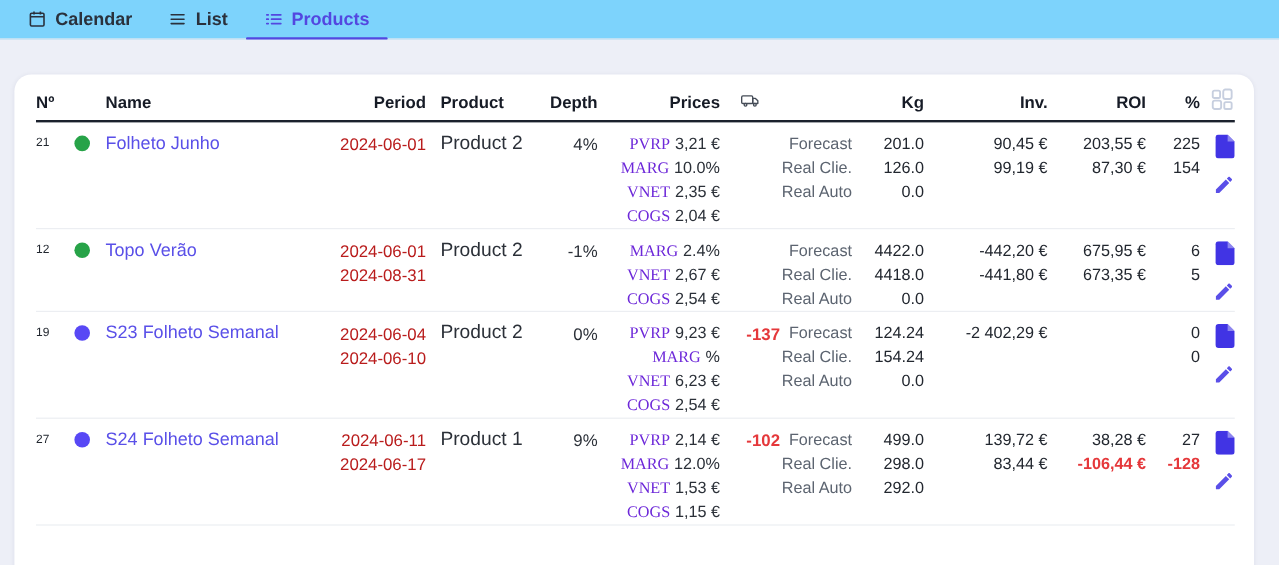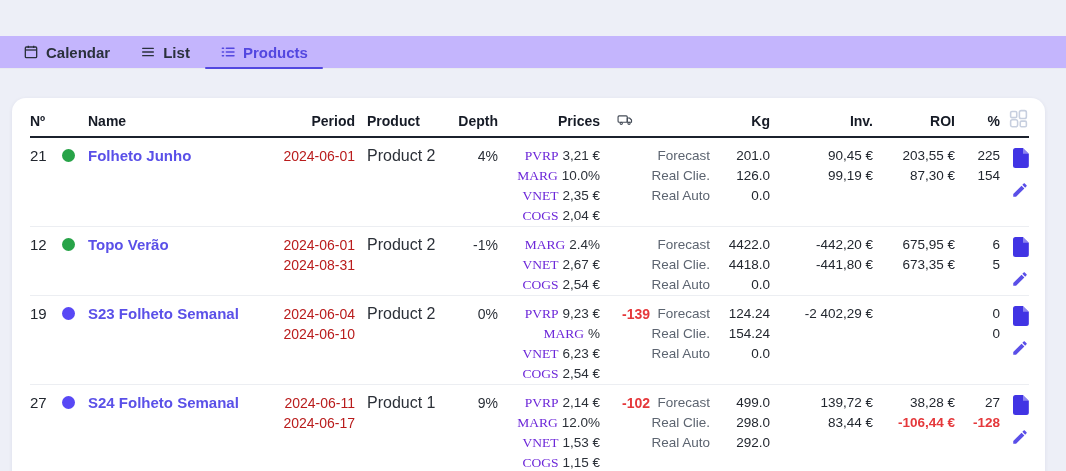--- a/index.html
+++ b/index.html
@@ -5,25 +5,24 @@
   * { margin:0; padding:0; box-sizing:border-box; }
   html,body { width:1066px; height:471px; overflow:hidden; }
   body {
     background:#edeff7;
     font-family:"Liberation Sans", sans-serif;
     -webkit-font-smoothing:antialiased;
   }
 
   
   .topbar {
-    height:33px; background:#c4b5fd;
+    height:33px; background:#7dd3fc;
     border-bottom:1px solid #e8eaf0;
     display:flex; align-items:stretch;
     padding-left:8px;
-    margin-top:36px;
   }
   .tab {
     display:flex; align-items:center; gap:7px;
     padding:0 15px; position:relative; cursor:pointer;
     font-size:15px; font-weight:600; color:#2a313c;
   }
   .tab svg { display:block; }
   .tab.active { color:#5347e0; font-weight:700; }
   .tab.active::after {
     content:""; position:absolute; left:0; right:0; bottom:-1px;
@@ -47,23 +46,23 @@
   .h { font-size:14px; font-weight:700; color:#161b26; }
   .ar { text-align:right; }
   .product-col { padding-left:12px; }
   .h-alert { display:flex; justify-content:center; align-items:flex-end; }
   .h-grid { display:flex; justify-content:flex-end; align-items:flex-start; margin-top:-6px; }
   .h-grid svg { cursor:pointer; }
 
   
   .row { padding-top:8px; border-bottom:1px solid #eceef2; }
   .c { min-width:0; }
-  .no { font-size:15px; color:#22272f; line-height:20px; }
+  .no { font-size:10px; color:#22272f; line-height:20px; }
   .dot { display:inline-block; width:13px; height:13px; border-radius:50%; margin:3px 0 0 4px; }
-  .name-link { font-size:15px; font-weight:700; color:#5a50e8; text-decoration:none; line-height:20px; cursor:pointer; }
+  .name-link { font-size:15px; font-weight:400; color:#5a50e8; text-decoration:none; line-height:20px; cursor:pointer; }
   .line { height:20px; line-height:20px; font-size:13.5px; }
   .date { font-size:14px; color:#b91c1c; }
   .product { font-size:16px; color:#2b3038; line-height:20px; }
   .depth { font-size:14px; color:#2b3038; line-height:20px; }
   .plabel { color:#6d28d9; margin-right:4px;font-family:Liberation Serif, serif; }
   .pval { color:#2b3038; font-weight:500; }
   .rlabel { color:#5c6470; display:flex; justify-content:flex-end; white-space:nowrap; }
   .num { color:#22272f; font-weight:500; white-space:nowrap; display:flex; justify-content:flex-end; }
   .red { color:#e5383b !important; font-weight:700 !important; }
   .alert .line { font-size:14px; }
@@ -243,21 +242,21 @@
         </div>
         <div class="c product product-col">Product 2</div>
         <div class="c depth ar">0%</div>
         <div class="c ar">
           <div class="line"><span class="plabel">PVRP</span><span class="pval">9,23 €</span></div>
           <div class="line"><span class="plabel">MARG</span><span class="pval">%</span></div>
           <div class="line"><span class="plabel">VNET</span><span class="pval">6,23 €</span></div>
           <div class="line"><span class="plabel">COGS</span><span class="pval">2,54 €</span></div>
         </div>
         <div class="c alert ar">
-          <div class="line red">-139</div>
+          <div class="line red">-137</div>
         </div>
         <div class="c">
           <div class="line rlabel">Forecast</div>
           <div class="line rlabel">Real Clie.</div>
           <div class="line rlabel">Real Auto</div>
         </div>
         <div class="c">
           <div class="line num">124.24</div>
           <div class="line num">154.24</div>
           <div class="line num">0.0</div>

